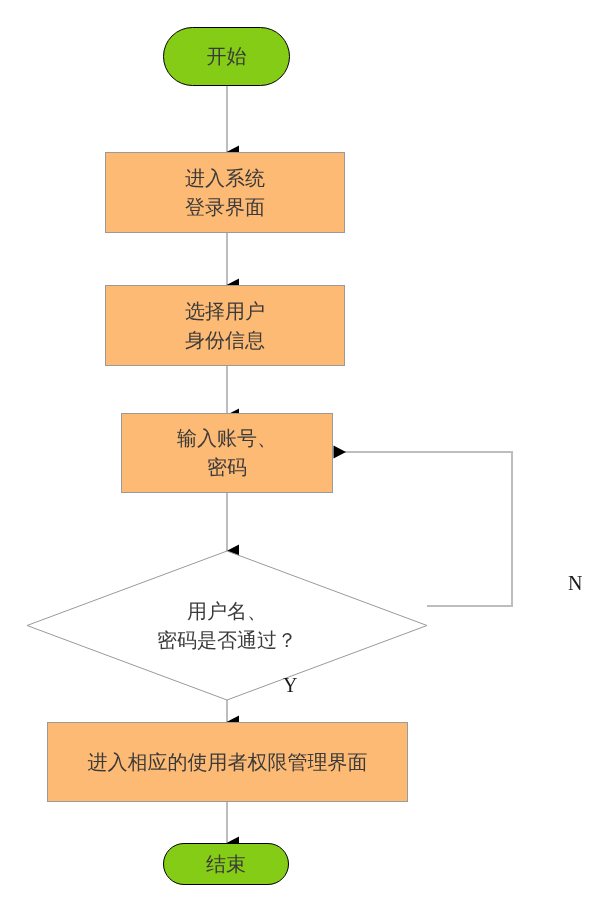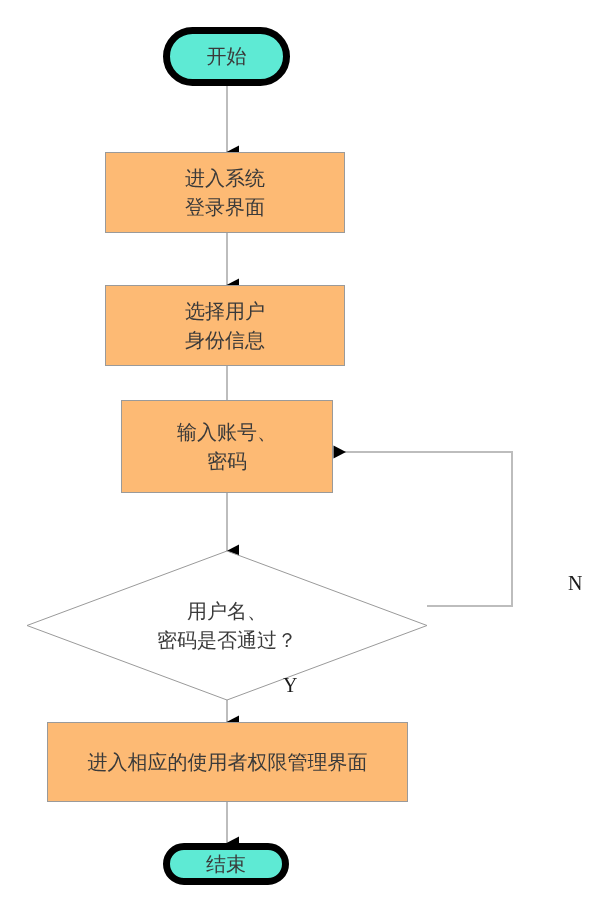--- a/index.html
+++ b/index.html
@@ -33,23 +33,23 @@
     align-items: center;
     justify-content: center;
     text-align: center;
     color: #3a3a3a;
     font-family: "Liberation Serif", "DejaVu Serif", serif;
     font-size: 20px;
     line-height: 1.45;
     white-space: pre-line;
   }
   .node-terminal {
-    border: 7px solid #000000;
+    border: 1px solid #000000;
     border-radius: 40px;
-    background: #5eead4;
+    background: #84cc16;
   }
   .node-process {
     border: 1px solid #9a9a9a;
     background: #fdba74;
   }
   .node-decision {
     background: transparent;
     border: none;
   }
   .decision-text {
@@ -108,21 +108,21 @@
   <div class="node node-process" style="left:105px; top:152px; width:240px; height:81px;">
     <span>进入系统
 登录界面</span>
   </div>
 
   <div class="node node-process" style="left:105px; top:285px; width:240px; height:81px;">
     <span>选择用户
 身份信息</span>
   </div>
 
-  <div class="node node-process" style="left:121px; top:400px; width:212px; height:93px;">
+  <div class="node node-process" style="left:121px; top:413px; width:212px; height:80px;">
     <span>输入账号、
 密码</span>
   </div>
 
   <div class="node node-decision" style="left:27px; top:551px; width:400px; height:149px;">
     <span class="decision-text">用户名、
 密码是否通过？</span>
   </div>
 
   <div class="node node-process" style="left:47px; top:722px; width:361px; height:80px;">

